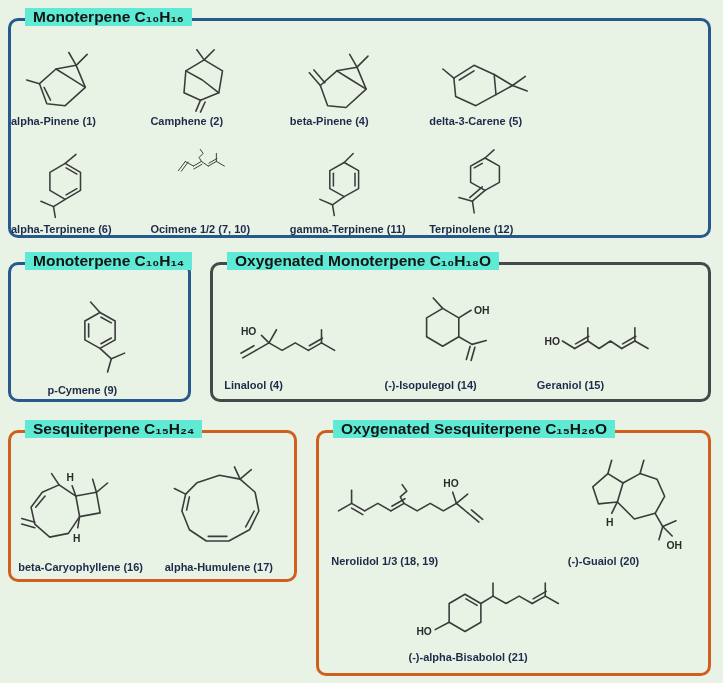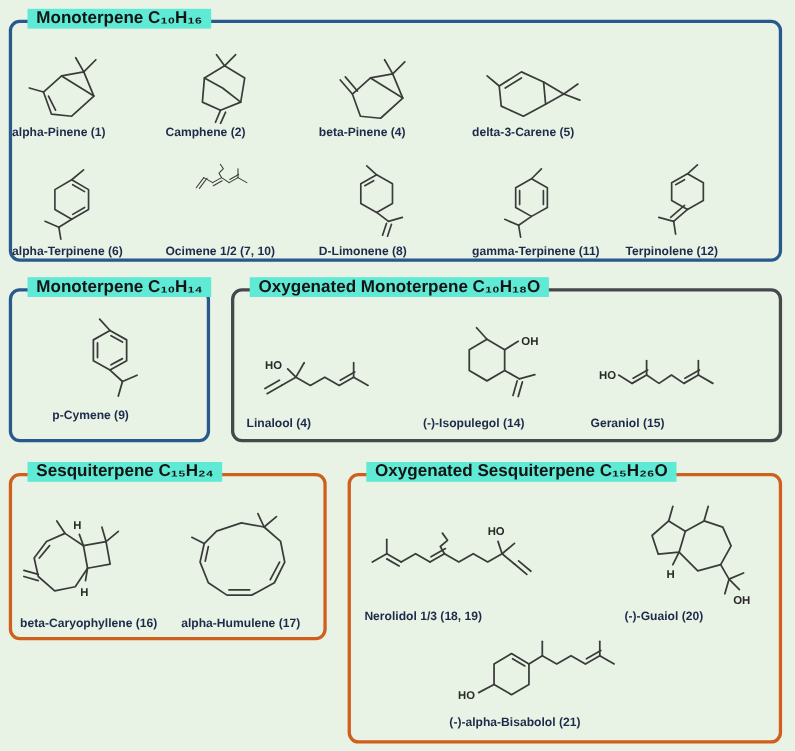--- a/index.html
+++ b/index.html
@@ -135,32 +135,20 @@
         <path d="M52 46 L48 39 L55 32 L50 25"></path>
         <path d="M52 46 L64 54"></path>
         <path d="M64 54 L78 46"></path>
           <path d="M65 49 L79 41"></path>
         <path d="M78 46 L78 32"></path>
         <path d="M78 46 L92 54"></path>
       </svg>
       <div class="clabel">Ocimene 1/2 (7, 10)</div>
     </div>
 
-    <div class="cell" style="height:100px;">
-      <svg class="struct" width="112" height="72" viewBox="0 0 120 80">
-        <path d="M56 11 L72 20 L72 40 L56 49 L40 40 L40 20 Z"></path>
-        <path d="M44 22 L53 17"></path>
-        <path d="M56 11 L46 2"></path>
-        <path d="M56 49 L68 58"></path>
-        <path d="M68 58 L82 54"></path>
-        <path d="M66 60 L62 72"></path>
-          <path d="M71 61 L67 73"></path>
-      </svg>
-      <div class="clabel">D-Limonene (8)</div>
-    </div>
 
     <div class="cell" style="height:100px;">
       <svg class="struct" width="112" height="72" viewBox="0 0 120 80">
         <path d="M58 15 L74 24 L74 44 L58 53 L42 44 L42 24 Z"></path>
         <path d="M46 27 L46 41"></path>
         <path d="M70 27 L70 41"></path>
         <path d="M58 15 L68 5"></path>
         <path d="M58 53 L45 62"></path>
         <path d="M45 62 L31 56"></path>
         <path d="M45 62 L47 74"></path>
@@ -178,21 +166,21 @@
         <path d="M46 58 L31 54"></path>
         <path d="M46 58 L48 71"></path>
       </svg>
       <div class="clabel">Terpinolene (12)</div>
     </div>
   </div>
 </div>
 
 <div class="group blue" style="left:8px;top:262px;width:183px;height:140px;">
   <span class="gtitle">Monoterpene C₁₀H₁₄</span>
-  <div class="vcol" style="height:100%;justify-content:flex-end;padding-bottom:15px;box-sizing:border-box;">
+  <div class="vcol" style="height:100%;justify-content:flex-end;padding-bottom:3px;box-sizing:border-box;">
     <div class="cell">
       <svg class="struct" width="104" height="88" viewBox="0 0 110 92">
         <path d="M55 19 L71 28 L71 48 L55 57 L39 48 L39 28 Z"></path>
         <path d="M56 24 L67 30"></path>
         <path d="M67 46 L56 52"></path>
         <path d="M43 45 L43 31"></path>
         <path d="M55 19 L45 8"></path>
         <path d="M55 57 L67 68"></path>
         <path d="M67 68 L81 62"></path>
         <path d="M67 68 L63 82"></path>

